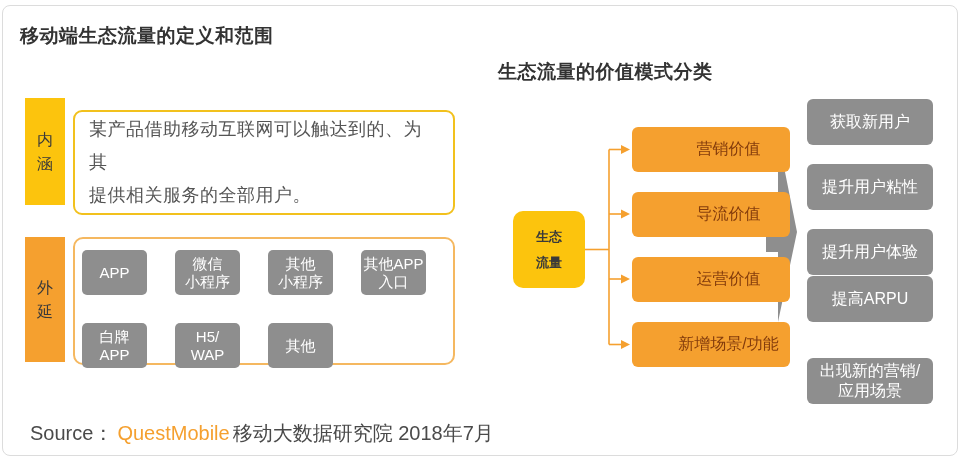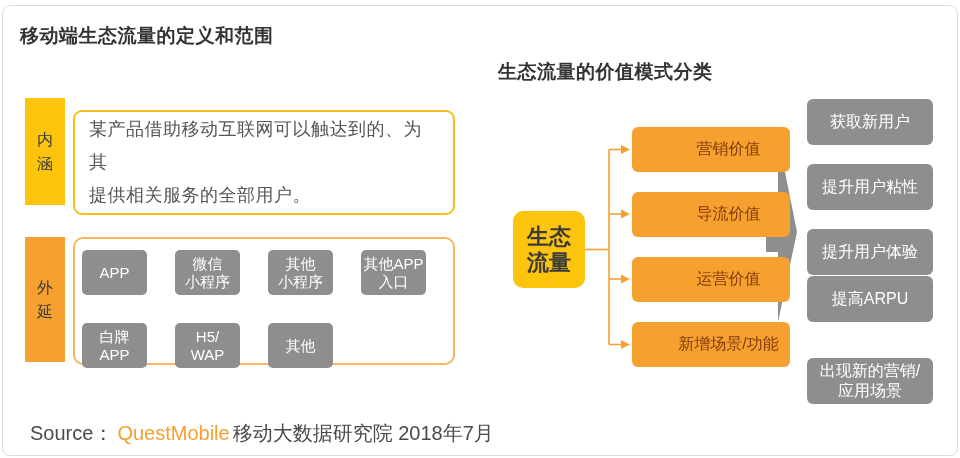--- a/index.html
+++ b/index.html
@@ -47,21 +47,21 @@
     background:#8E8E8E;border-radius:5px;color:#ffffff;
     display:flex;align-items:center;justify-content:center;text-align:center;
     font-size:15px;line-height:18px;white-space:pre-line;
   }
 
   
   .root-box{
     position:absolute;left:513px;top:211px;width:72px;height:77px;
     background:#FCC40D;border-radius:10px;
     display:flex;align-items:center;justify-content:center;text-align:center;
-    font-size:22px;font-weight:bold;color:#3a3a3a;line-height:26px;white-space:pre-line;
+    font-size:13px;font-weight:bold;color:#3a3a3a;line-height:26px;white-space:pre-line;
   }
   .value-box{
     position:absolute;left:632px;width:123px;height:45px;
     background:#F5A02F;border-radius:6px;
     display:flex;align-items:center;justify-content:center;text-align:center;
     font-size:16px;color:#843C0C;white-space:nowrap;padding-left:35px;
   }
   .v0{top:127px;} .v1{top:192px;} .v2{top:257px;} .v3{top:322px;}
   .outcome-box{
     position:absolute;left:807px;width:126px;height:46px;

